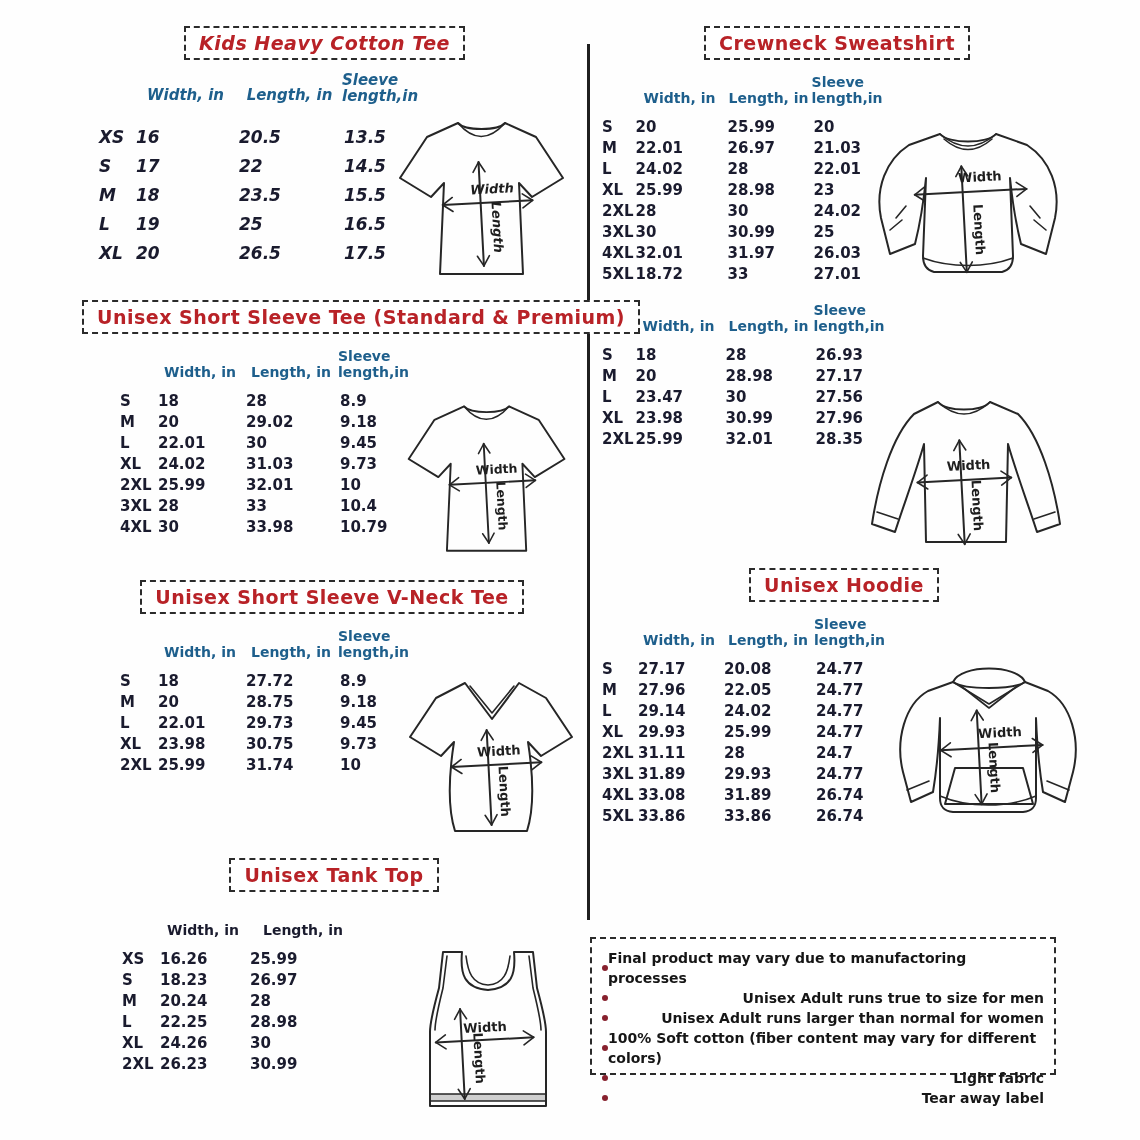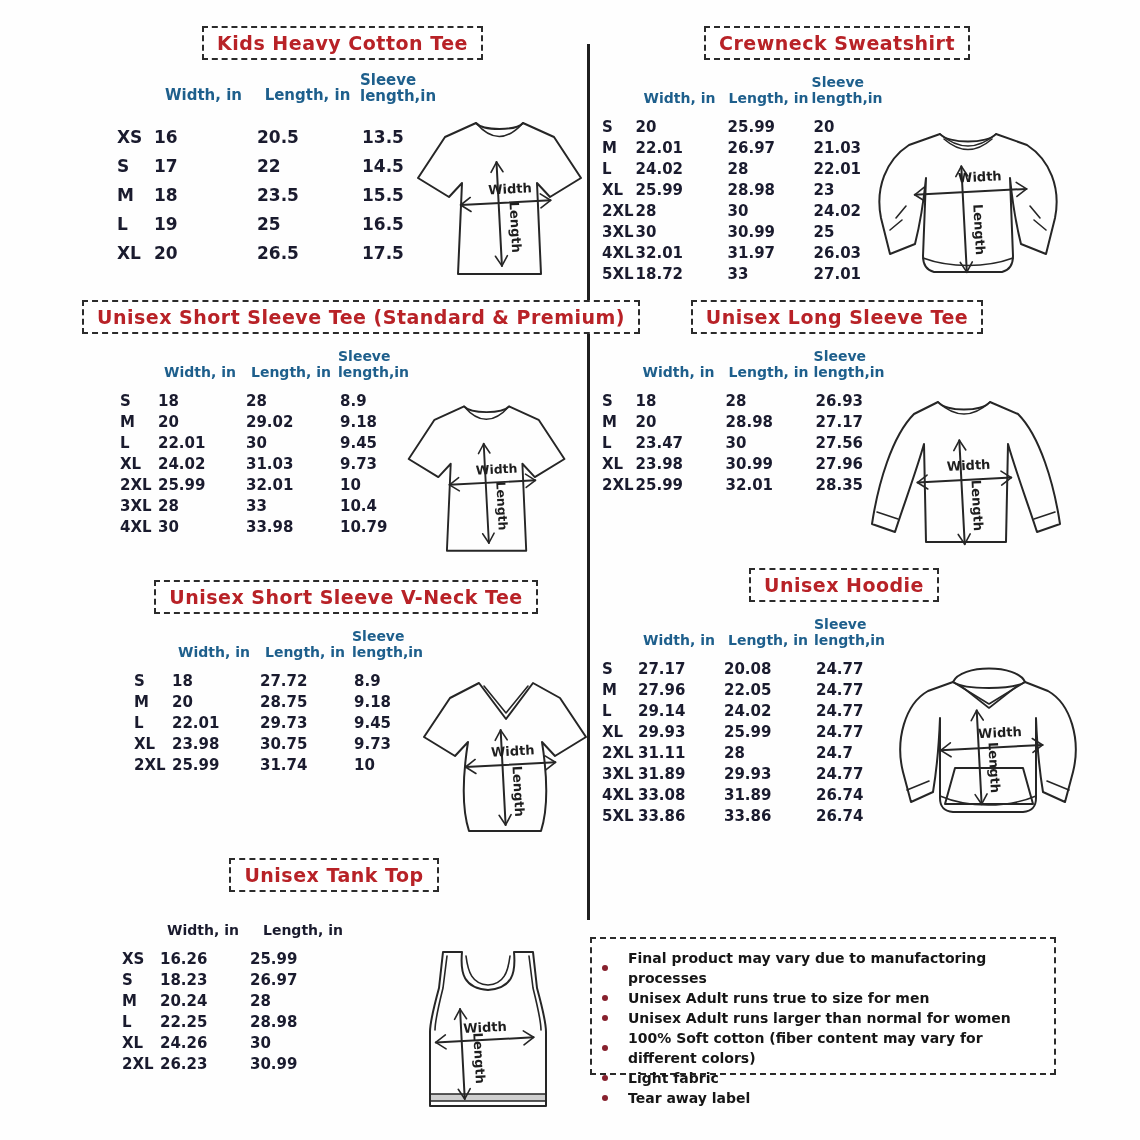--- a/index.html
+++ b/index.html
@@ -102,36 +102,36 @@
   
   .notes{
     position:absolute;left:590px;top:937px;
     width:466px;height:138px;
     border:2px dashed #2b2b2b;
     padding:9px 10px;
     background:#fff;
   }
   .notes ul{list-style:none;}
   .notes li{
-    display:flex;align-items:center;gap:20px;
-    font-size:14px;line-height:20px;color:var(--note-ink);
+    display:flex;align-items:center;gap:0;
+    font-size:14px;line-height:20px;color:var(--note-ink);justify-content:space-between;
   }
   .notes .dot{
     flex:0 0 auto;width:6px;height:6px;border-radius:50%;
     background:var(--maroon);
   }
 </style>
 </head>
 <body>
 
 <div class="page">
 
   <div class="divider"></div>
 
-  <section class="sec kids" style="left:90px;top:26px;width:505px;height:270px;">
+  <section class="sec kids" style="left:72px;top:26px;width:505px;height:270px;font-style:italic;">
     <div class="ttl">
       <span>Kids Heavy Cotton Tee</span>
     </div>
     <table class="tbl">
       <colgroup>
           <col class="c1k">
           <col class="c2k">
           <col class="c3k">
           <col class="c4k">
         </colgroup>
@@ -358,23 +358,20 @@
         <line x1="54" y1="93" x2="144" y2="93"></line>
         <path class="thin" d="M64,86 L54,93 L64,100"></path>
           <path class="thin" d="M134,86 L144,93 L134,100"></path>
         <text x="104" y="84">Width</text>
         <text x="103" y="118" transform="rotate(90 103 118)">Length</text>
       </g>
     </svg>
   </section>
 
   <section class="sec longsl" style="left:594px;top:300px;width:486px;height:274px;">
-    <div class="ttl">
-      <span>Unisex Long Sleeve Tee</span>
-    </div>
     <table class="tbl">
       <colgroup>
           <col class="c1l">
           <col class="c2l">
           <col class="c3l">
           <col class="c4l">
         </colgroup>
       <thead>
         <tr>
           <th></th>
@@ -427,21 +424,21 @@
           <path class="thin" d="M100,142 L106,152 L112,142"></path>
         <line x1="62" y1="88" x2="156" y2="88"></line>
         <path class="thin" d="M72,81 L62,88 L72,95"></path>
           <path class="thin" d="M146,81 L156,88 L146,95"></path>
         <text x="114" y="78">Width</text>
         <text x="116" y="114" transform="rotate(90 116 114)">Length</text>
       </g>
     </svg>
   </section>
 
-  <section class="sec vneck" style="left:96px;top:580px;width:500px;height:276px;">
+  <section class="sec vneck" style="left:82px;top:580px;width:500px;height:276px;">
     <div class="ttl">
       <span>Unisex Short Sleeve V-Neck Tee</span>
     </div>
     <table class="tbl">
       <colgroup>
           <col class="c1s">
           <col class="c2s">
           <col class="c3s">
           <col class="c4s">
         </colgroup>

